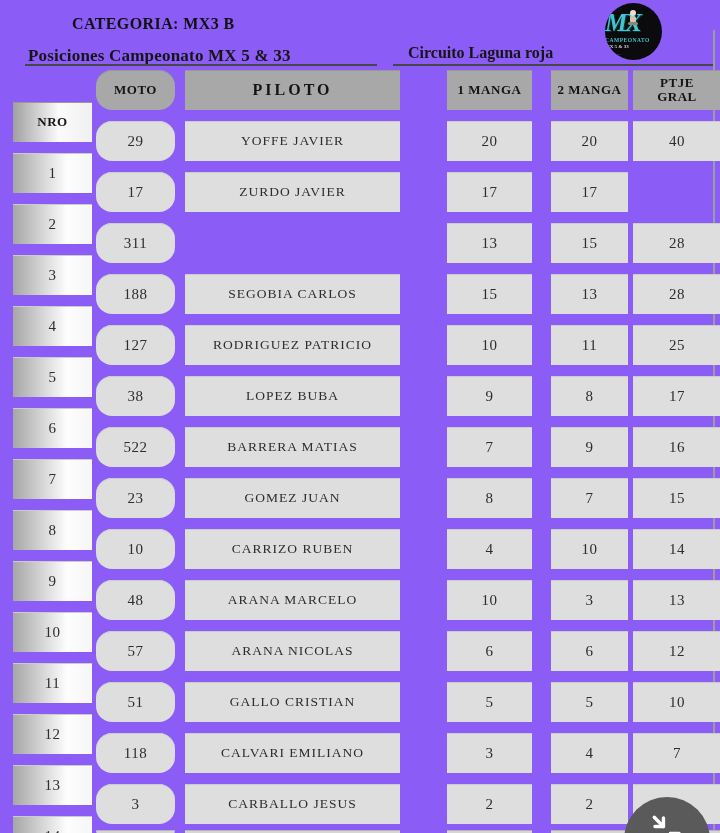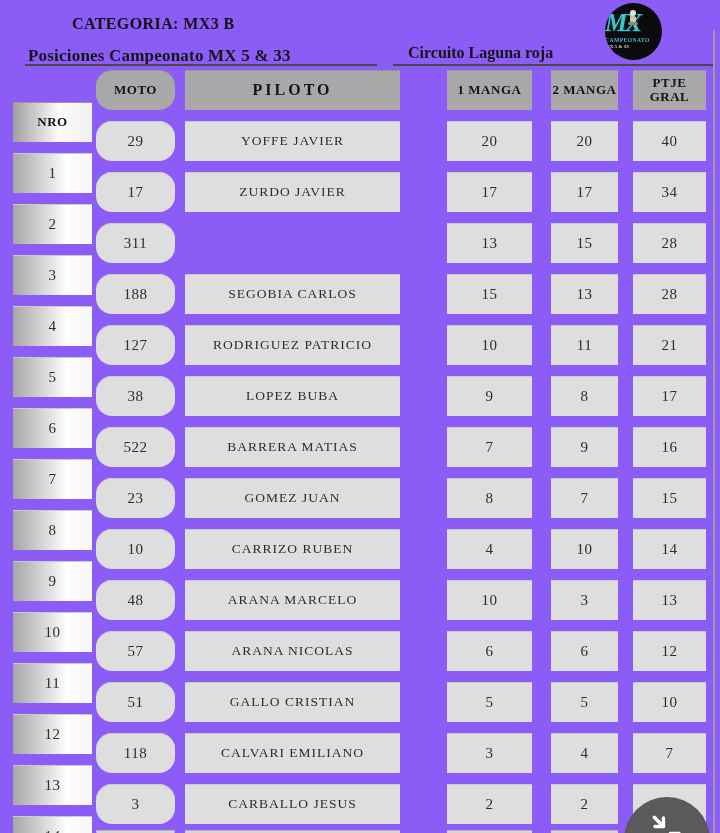--- a/index.html
+++ b/index.html
@@ -43,22 +43,22 @@
   }
   .logo .foot{
     position:absolute;left:0;right:0;top:48px;font-size:4px;color:#43c3cc;letter-spacing:1px;
   }
 
   
   .col-nro   {left:13px;  width:79px;margin-top:32px;}
   .col-moto  {left:96px;  width:79px;border-radius:16px;}
   .col-piloto{left:185px; width:215px;}
   .col-m1    {left:447px; width:85px;}
-  .col-m2    {left:551px; width:67px;}
-  .col-ptje  {left:633px; width:73px;}
+  .col-m2    {left:551px; width:77px;}
+  .col-ptje  {left:633px; width:88px;}
 
   .hcell,.cell{
     position:absolute;height:40px;display:flex;align-items:center;justify-content:center;
     box-sizing:border-box;text-align:center;
   }
   .hcell{
     top:70px;background:#a8a8a8;box-shadow:inset 0 1px 0 #989898;
     font-weight:bold;color:#141414;font-size:13px;letter-spacing:.5px;
   }
   .hcell.piloto-h{font-size:16px;letter-spacing:3px;}
@@ -132,21 +132,20 @@
       <div class="cell col-m2">20</div>
       <div class="cell col-ptje">40</div>
     </div>
 
     <div class="row" style="top: 172px;">
       <div class="cell nro-cell col-nro">2</div>
       <div class="cell col-moto">17</div>
       <div class="cell piloto-cell col-piloto">ZURDO JAVIER</div>
       <div class="cell col-m1">17</div>
       <div class="cell col-m2">17</div>
-      <div class="cell col-ptje">34</div>
     </div>
 
     <div class="row" style="top: 223px;">
       <div class="cell nro-cell col-nro">3</div>
       <div class="cell col-moto">311</div>
       <div class="cell col-m1">13</div>
       <div class="cell col-m2">15</div>
       <div class="cell col-ptje">28</div>
     </div>
 
@@ -158,21 +157,21 @@
       <div class="cell col-m2">13</div>
       <div class="cell col-ptje">28</div>
     </div>
 
     <div class="row" style="top: 325px;">
       <div class="cell nro-cell col-nro">5</div>
       <div class="cell col-moto">127</div>
       <div class="cell piloto-cell col-piloto">RODRIGUEZ PATRICIO</div>
       <div class="cell col-m1">10</div>
       <div class="cell col-m2">11</div>
-      <div class="cell col-ptje">21</div>
+      <div class="cell col-ptje">25</div>
     </div>
 
     <div class="row" style="top: 376px;">
       <div class="cell nro-cell col-nro">6</div>
       <div class="cell col-moto">38</div>
       <div class="cell piloto-cell col-piloto">LOPEZ BUBA</div>
       <div class="cell col-m1">9</div>
       <div class="cell col-m2">8</div>
       <div class="cell col-ptje">17</div>
     </div>

